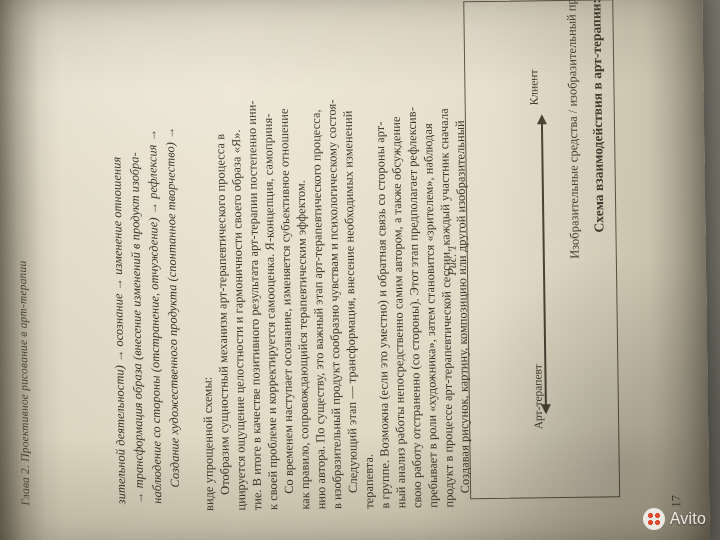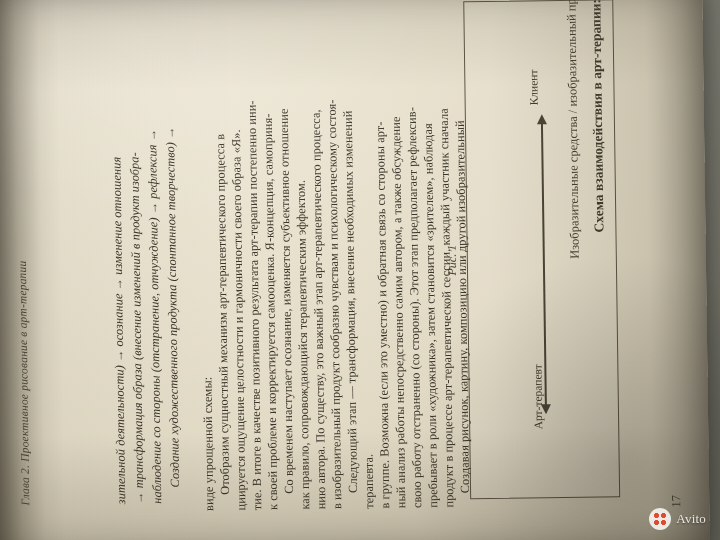--- a/index.html
+++ b/index.html
@@ -218,22 +218,22 @@
     position: absolute;
     left: 5px; top: 5px;
     width: 12px; height: 12px;
     background:
       radial-gradient(circle 2.4px at 2.4px 2.4px, #e8472a 99%, transparent 100%),
       radial-gradient(circle 2.4px at 9.6px 2.4px, #e8472a 99%, transparent 100%),
       radial-gradient(circle 2.4px at 2.4px 9.6px, #e8472a 99%, transparent 100%),
       radial-gradient(circle 2.4px at 9.6px 9.6px, #e8472a 99%, transparent 100%);
   }
   .wm-text {
-    font-family: Liberation Serif, serif;
-    font-size: 13px;
+    font-family: Liberation Sans, sans-serif;
+    font-size: 16px;
     color: #f2f0ea;
     text-shadow: 0 1px 2px rgba(0,0,0,.5);
     letter-spacing: .2px;
   }
 
   
   .glare {
     position: absolute;
     inset: 0;
     pointer-events: none;

